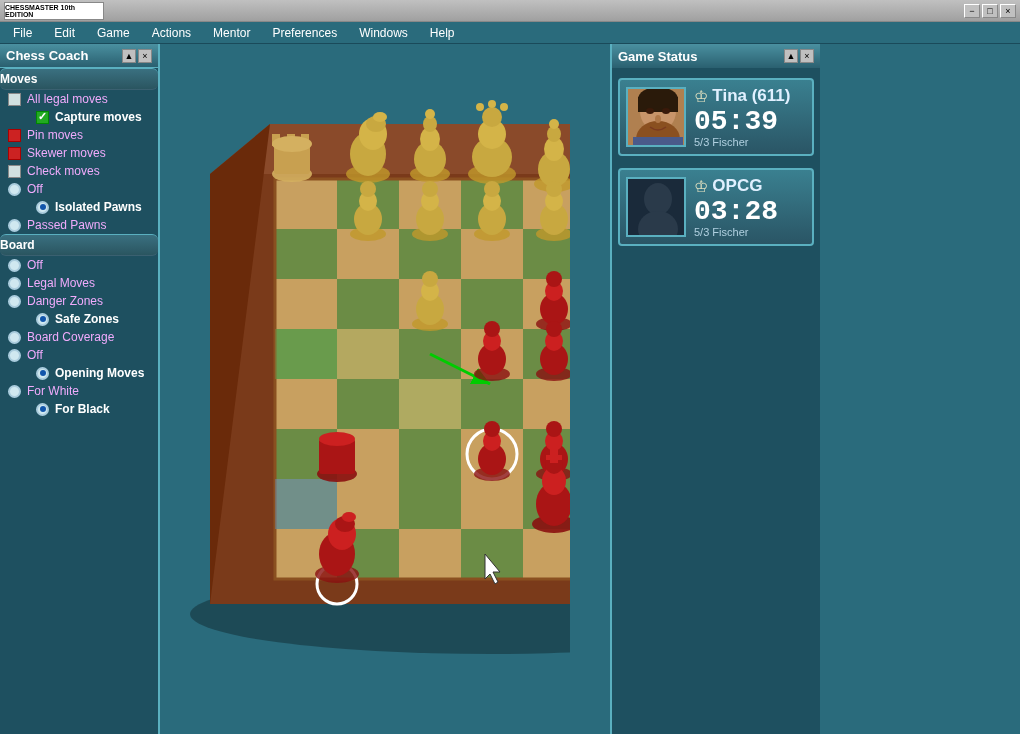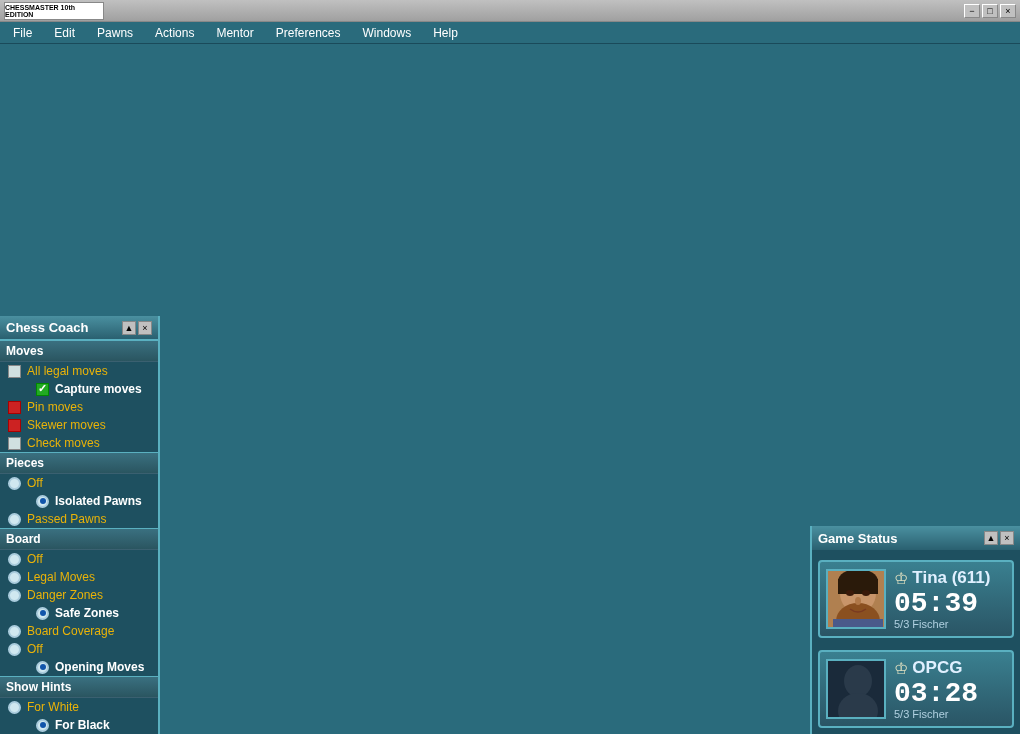--- a/index.html
+++ b/index.html
@@ -58,23 +58,22 @@
       color: #fff;
       font-size: 12px;
       padding: 2px 8px;
       cursor: pointer;
       border: 1px solid transparent;
     }
 
     
     .main-layout {
       display: flex;
-      width: 1020px;
+      width: 820px;
       height: 690px;
-      align-items: flex-end;
     }
 
     
     .left-panel {
       width: 160px;
       min-width: 160px;
       background: #1e5060;
       border-right: 2px solid #5ab0c0;
       display: flex;
       flex-direction: column;
@@ -100,30 +99,31 @@
       border: 1px solid #888;
       display: flex; align-items: center; justify-content: center;
       font-size: 9px; cursor: pointer; color: #000;
     }
 
     .panel-section-header {
       background: linear-gradient(to bottom, #3a7080, #2a5560);
       color: #fff;
       font-weight: bold;
       font-size: 12px;
-      padding: 3px 6px;
+      padding: 3px 0;
       border-top: 1px solid #5ab0c0;
       border-bottom: 1px solid #3a6070;
+      border-radius: 6px;
     }
     .panel-item {
       display: flex;
       align-items: center;
       padding: 2px 8px;
       gap: 6px;
-      color: #eab308;
+      color: #f0abfc;
       font-size: 12px;
       cursor: pointer;
     }
     .panel-item.active { color: #fff; font-weight: bold; padding-left: 36px; }
 
     .cb-red {
       width: 13px; height: 13px;
       background: #cc2222;
       border: 1px solid #aa0000;
       display: inline-block;
@@ -251,21 +251,21 @@
   <div class="title-bar-controls">
     <div class="title-btn">−</div>
     <div class="title-btn">□</div>
     <div class="title-btn">×</div>
   </div>
 </div>
 
 <div class="menu-bar">
   <div class="menu-item">File</div>
   <div class="menu-item">Edit</div>
-  <div class="menu-item">Pawns</div>
+  <div class="menu-item">Game</div>
   <div class="menu-item">Actions</div>
   <div class="menu-item">Mentor</div>
   <div class="menu-item">Preferences</div>
   <div class="menu-item">Windows</div>
   <div class="menu-item">Help</div>
 </div>
 
 <div class="main-layout">
 
   <div class="left-panel">
@@ -292,21 +292,20 @@
     </div>
     <div class="panel-item">
       <span class="cb-red"></span>
       <span>Skewer moves</span>
     </div>
     <div class="panel-item">
       <span class="cb-unchecked"></span>
       <span>Check moves</span>
     </div>
 
-    <div class="panel-section-header">Pieces</div>
     <div class="panel-item">
       <span class="radio-unselected"></span>
       <span>Off</span>
     </div>
     <div class="panel-item active">
       <span class="radio-selected"></span>
       <span>Isolated Pawns</span>
     </div>
     <div class="panel-item">
       <span class="radio-unselected"></span>
@@ -337,21 +336,20 @@
 
     <div class="panel-item">
       <span class="radio-unselected"></span>
       <span>Off</span>
     </div>
     <div class="panel-item active">
       <span class="radio-selected"></span>
       <span>Opening Moves</span>
     </div>
 
-    <div class="panel-section-header">Show Hints</div>
     <div class="panel-item">
       <span class="radio-unselected"></span>
       <span>For White</span>
     </div>
     <div class="panel-item active">
       <span class="radio-selected"></span>
       <span>For Black</span>
     </div>
   </div>
 

